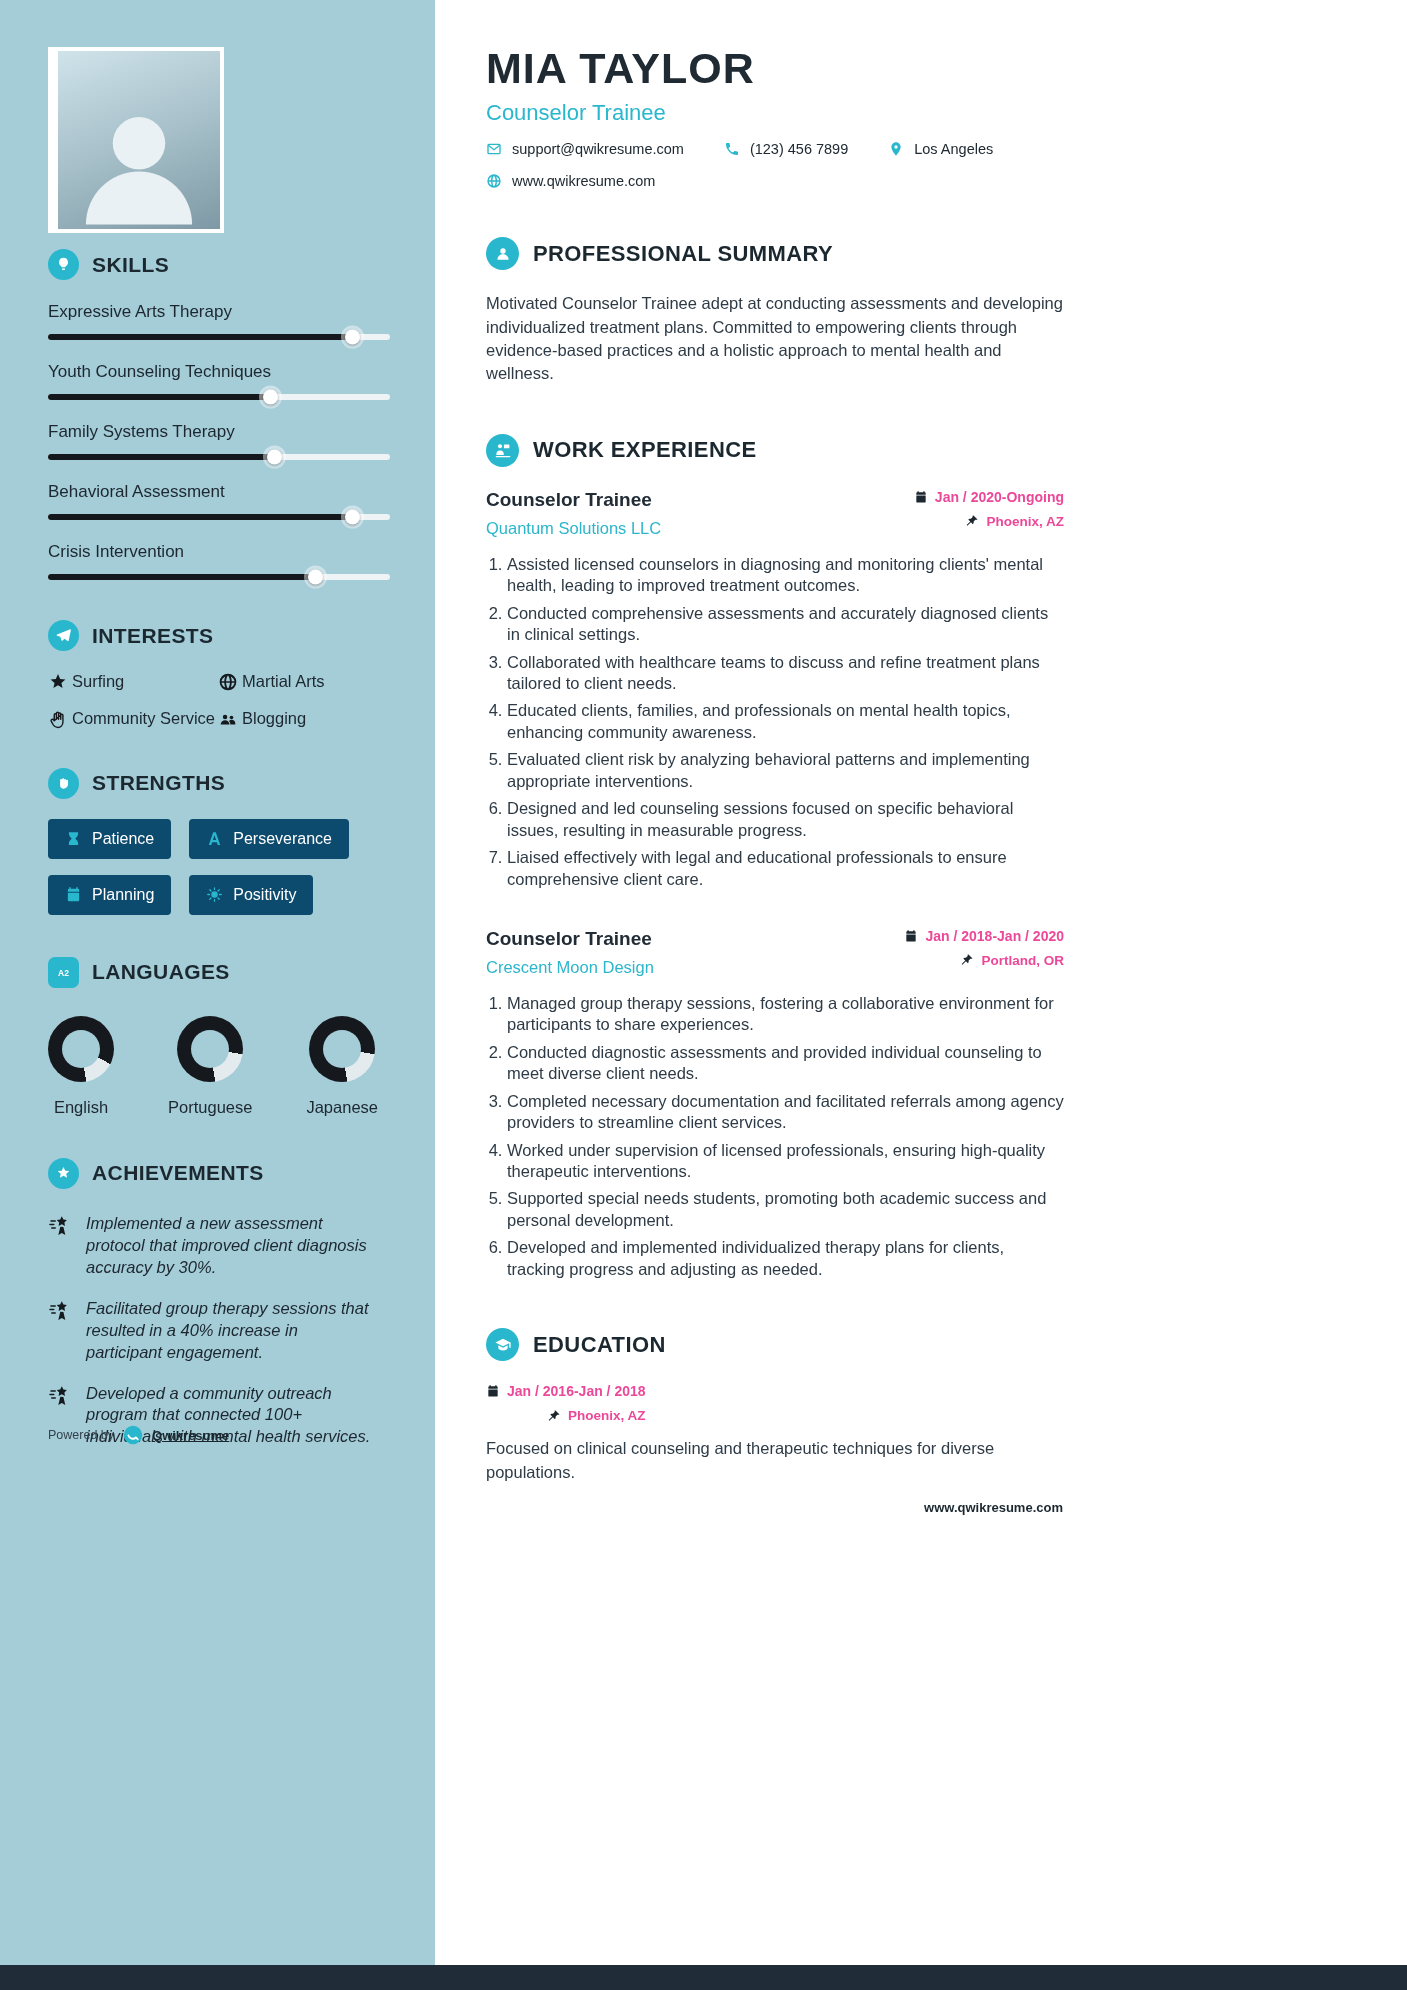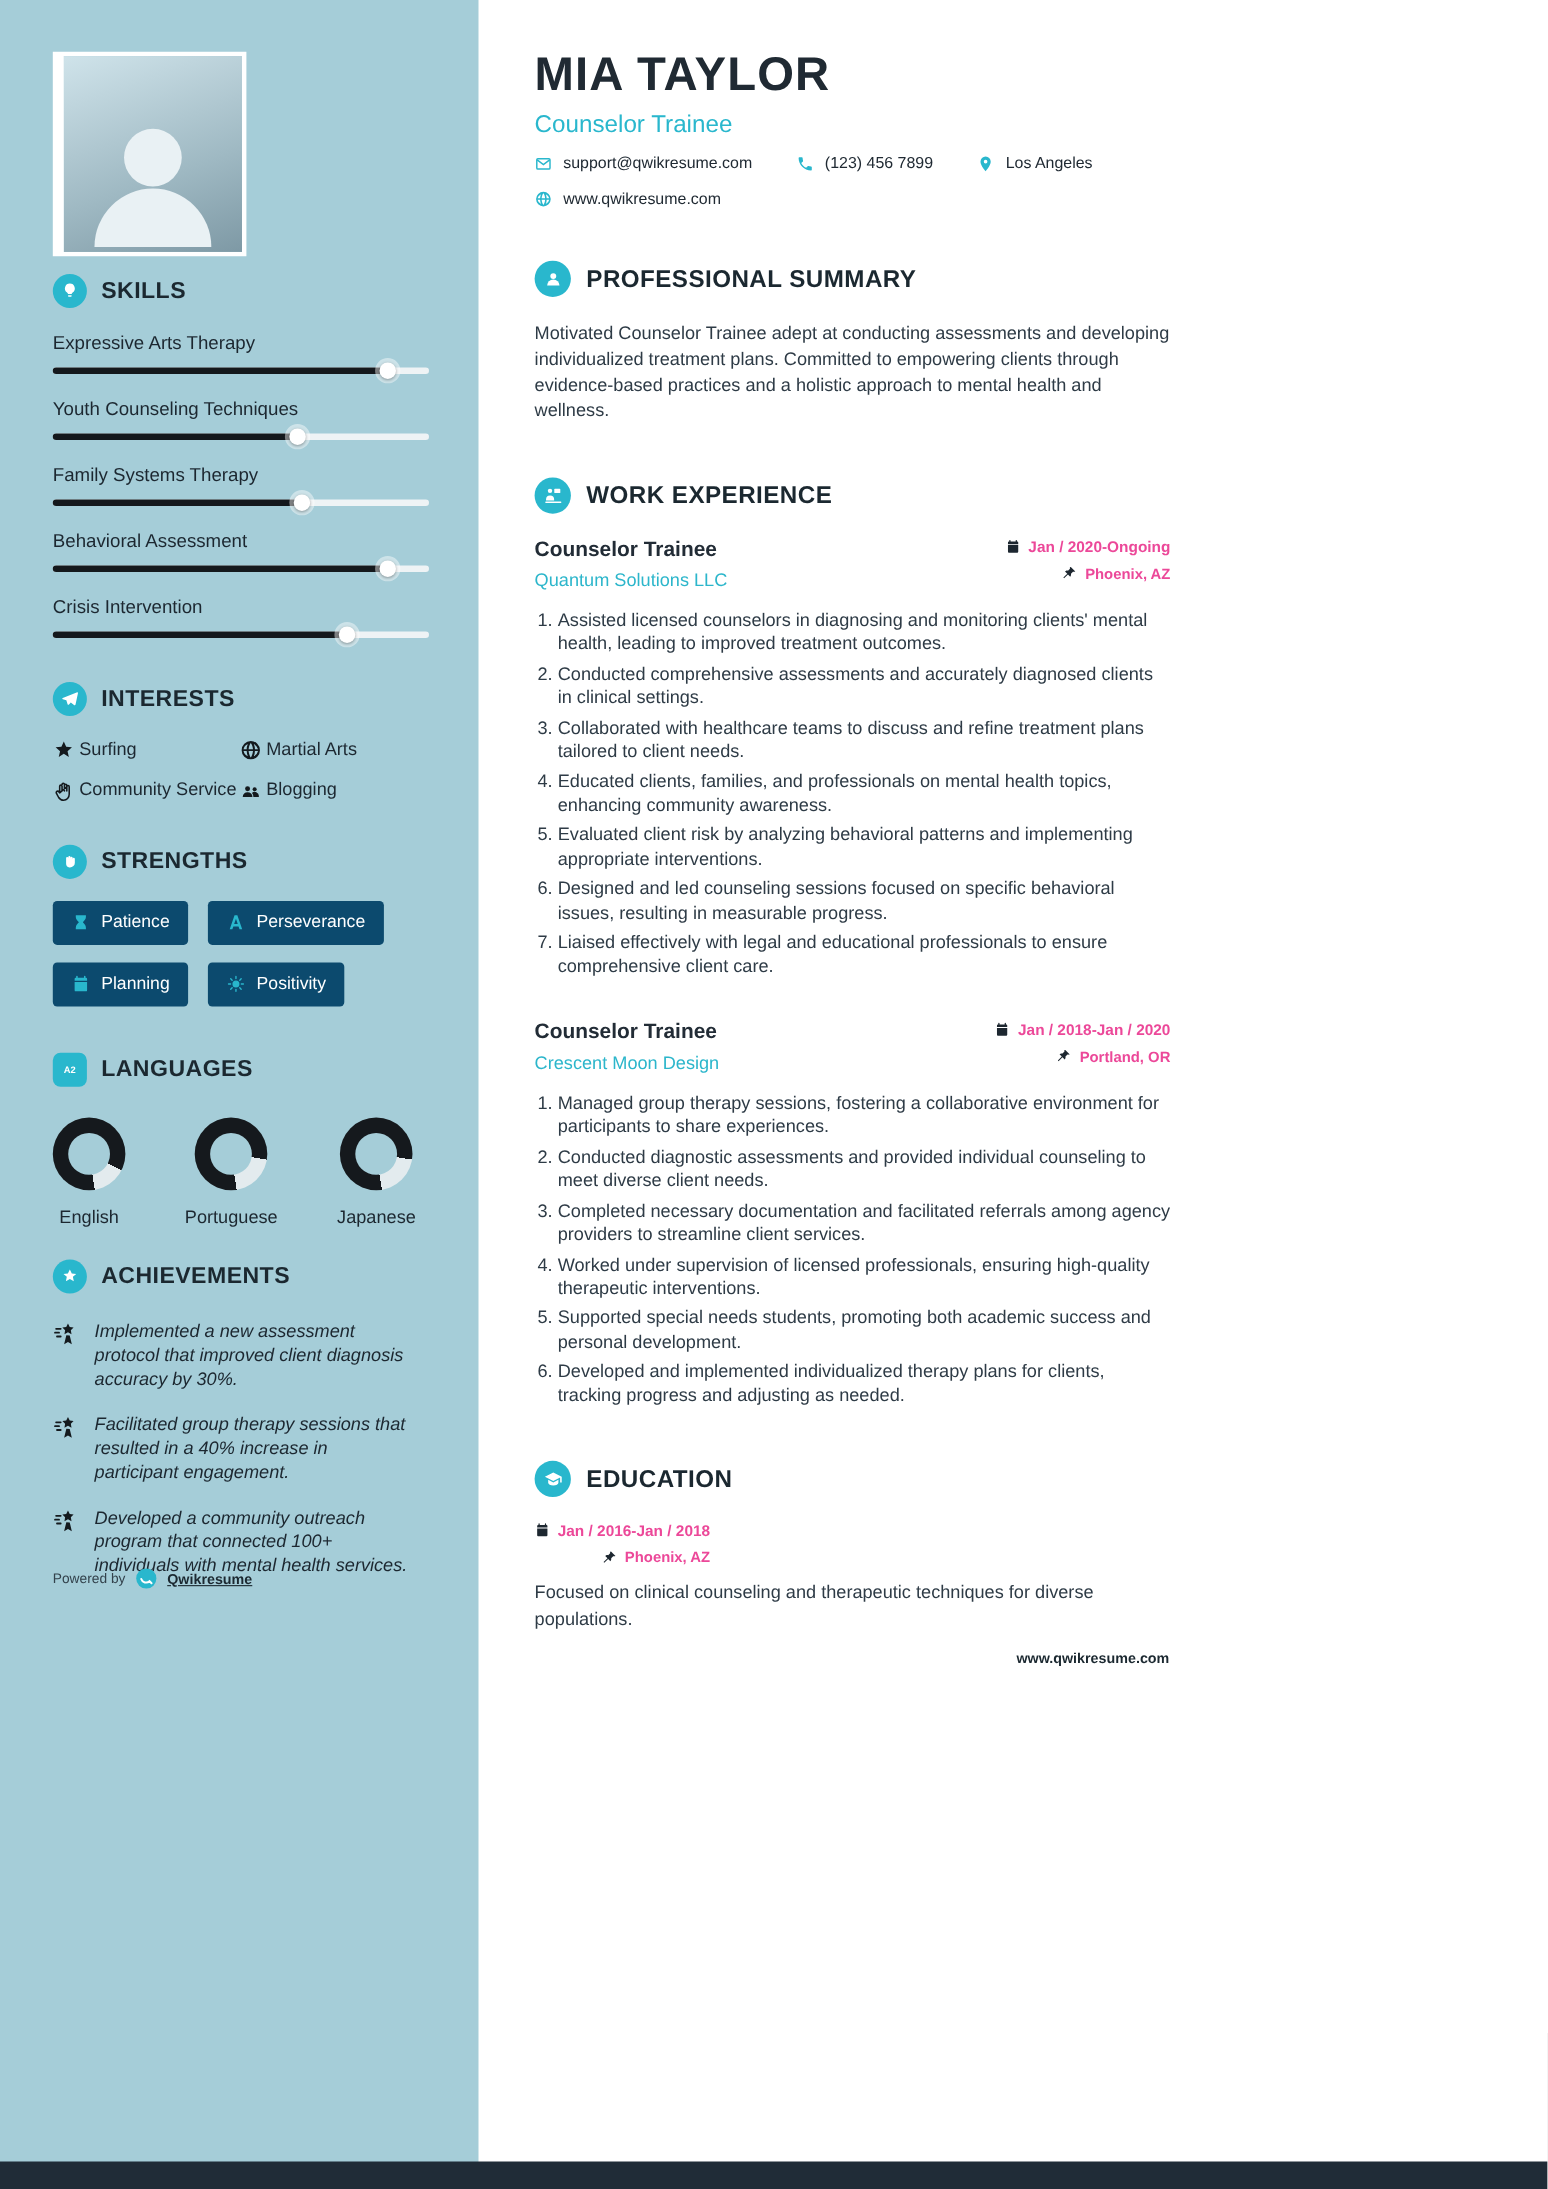--- a/index.html
+++ b/index.html
@@ -89,21 +89,21 @@
   .languages { margin-top: 42px; }
   .langs { margin-top: 28px; display: flex; justify-content: space-between; width: 330px; }
   .lang { display: flex; flex-direction: column; align-items: center; }
   .donut { width: 66px; height: 66px; border-radius: 50%; position: relative; }
   .donut-hole {
     position: absolute; inset: 14px; border-radius: 50%; background: #a5cdd8;
   }
   .lang-label { margin-top: 16px; font-size: 16.5px; font-weight: 500; color: #1c2730; }
 
   
-  .achievements { margin-top: 28px; }
+  .achievements { margin-top: 41px; }
   .ach-list { margin-top: 24px; font-style: italic; }
   .ach { display: flex; gap: 14px; margin-bottom: 19px; }
   .ach svg { width: 24px; height: 24px; flex: none; fill: #141a1e; margin-top: 1px; }
   .ach-text { font-size: 16.5px; color: #1c2730; line-height: 1.33; width: 285px; }
 
   
   .side-footer {
     position: absolute; left: 48px; top: 1424px;
     display: flex; align-items: center; gap: 8px;
   }

